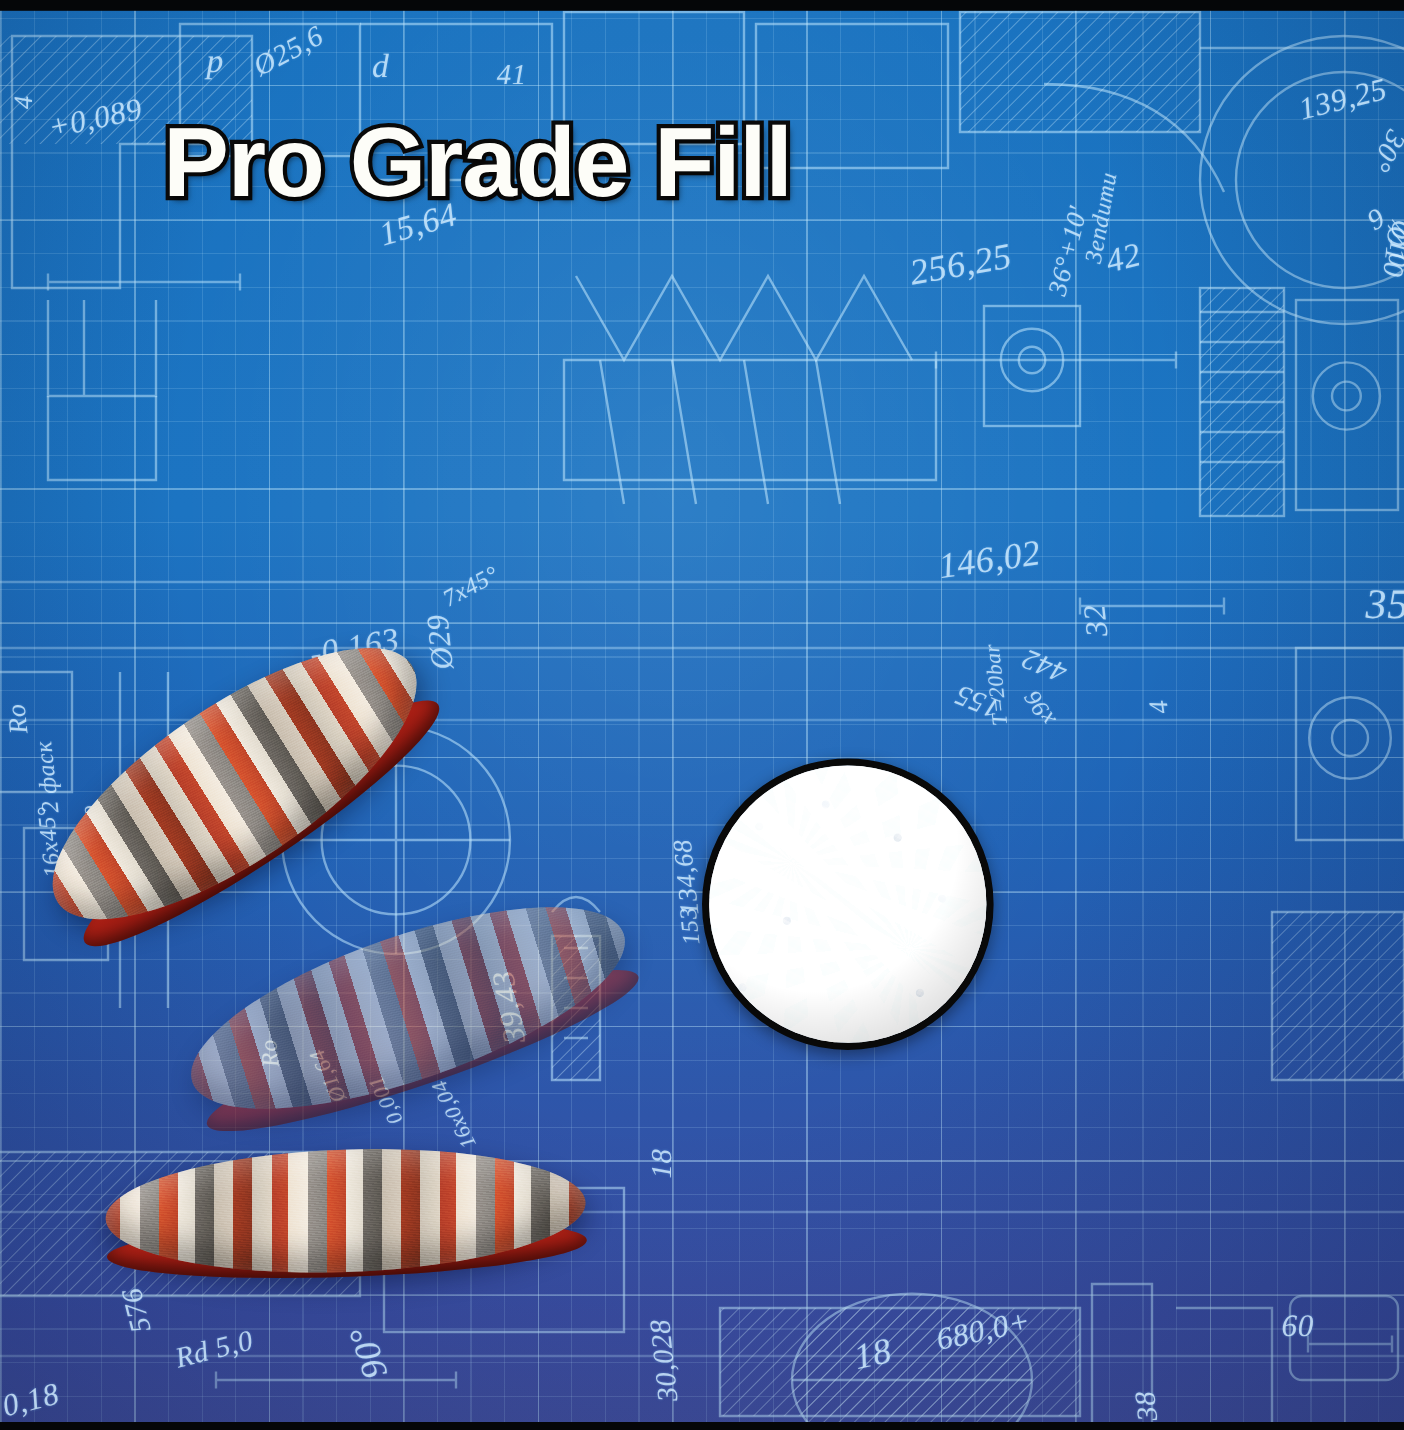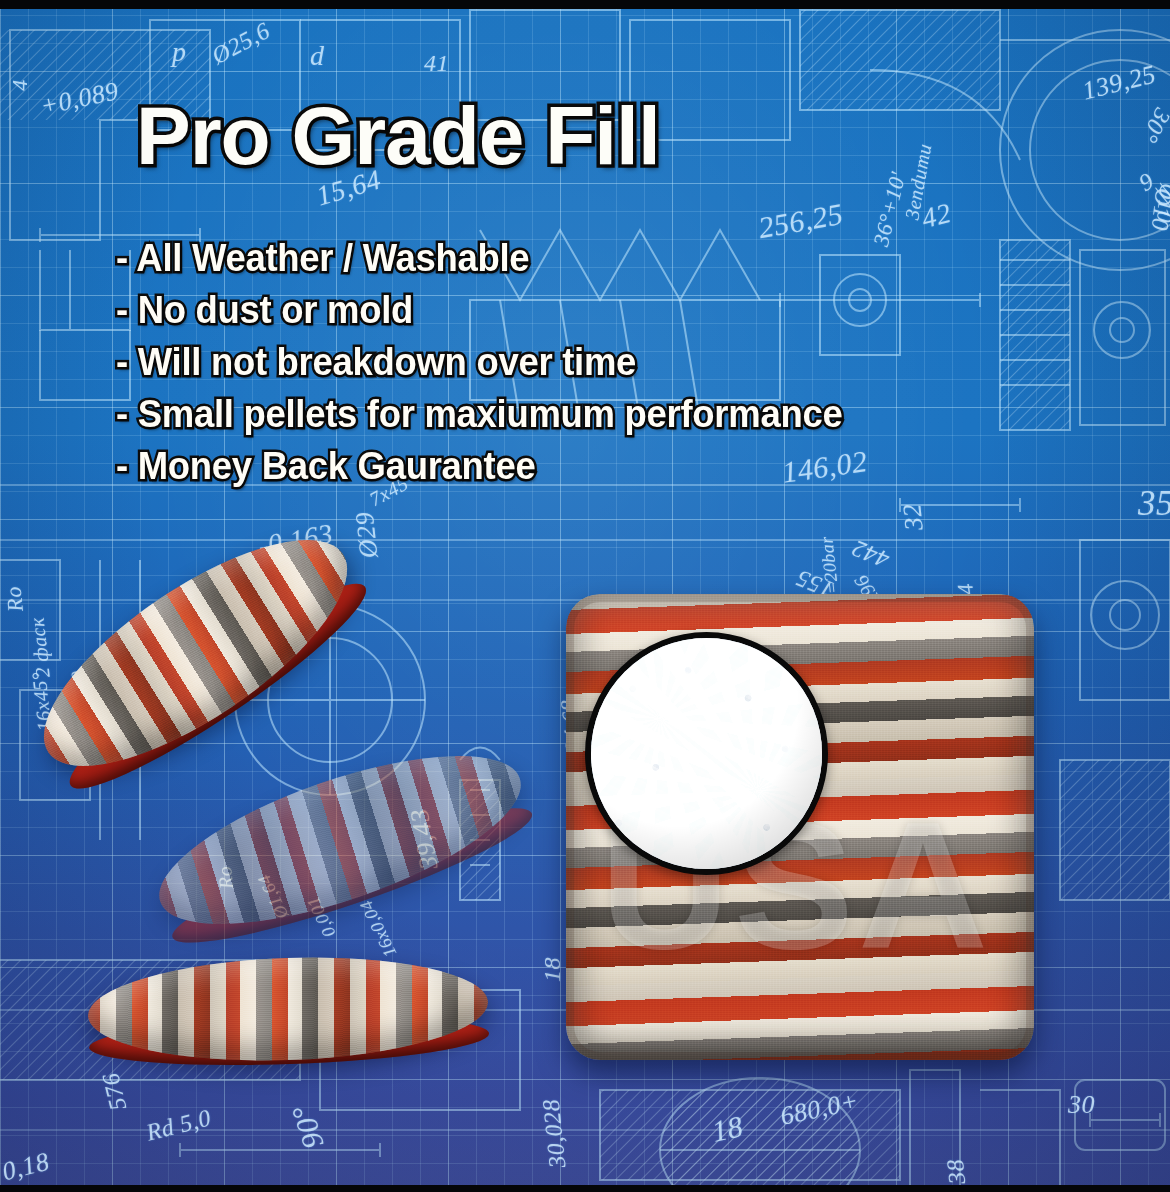--- a/index.html
+++ b/index.html
@@ -386,21 +386,21 @@
       </g>
     </svg>
 
     <div class="bp-vignette"></div>
     <div id="bp-nums">
         <div class="bp-num" style="left: 40px; top: 84px; font-size: 26px; transform: rotate(-12deg);">+0,089</div>
         <div class="bp-num" style="left: 14px; top: 72px; font-size: 22px; transform: rotate(-90deg);">4</div>
         <div class="bp-num" style="left: 172px; top: 36px; font-size: 28px; transform: rotate(0deg);">p</div>
         <div class="bp-num" style="left: 210px; top: 30px; font-size: 24px; transform: rotate(-28deg);">Ø25,6</div>
         <div class="bp-num" style="left: 310px; top: 40px; font-size: 28px; transform: rotate(0deg);">d</div>
-        <div class="bp-num" style="left: 424px; top: 50px; font-size: 24px; transform: rotate(0deg);">41</div>
+        <div class="bp-num" style="left: 414px; top: 50px; font-size: 24px; transform: rotate(0deg);">41</div>
         <div class="bp-num" style="left: 1082px; top: 68px; font-size: 26px; transform: rotate(-14deg);">139,25</div>
         <div class="bp-num" style="left: 1138px; top: 112px; font-size: 24px; transform: rotate(118deg);">30°</div>
         <div class="bp-num" style="left: 1140px; top: 168px; font-size: 24px; transform: rotate(150deg);">6</div>
         <div class="bp-num" style="left: 1140px; top: 196px; font-size: 24px; transform: rotate(96deg);">Ø10</div>
         <div class="bp-num" style="left: 316px; top: 172px; font-size: 28px; transform: rotate(-16deg);">15,64</div>
         <div class="bp-num" style="left: 758px; top: 204px; font-size: 30px; transform: rotate(-10deg);">256,25</div>
         <div class="bp-num" style="left: 852px; top: 196px; font-size: 22px; transform: rotate(-76deg);">36°+10'</div>
         <div class="bp-num" style="left: 880px; top: 170px; font-size: 20px; transform: rotate(-80deg);">3endumu</div>
         <div class="bp-num" style="left: 922px; top: 200px; font-size: 28px; transform: rotate(-14deg);">42</div>
         <div class="bp-num" style="left: 1146px; top: 190px; font-size: 22px; transform: rotate(96deg);">Ø10</div>
@@ -423,65 +423,52 @@
         <div class="bp-num" style="left: 560px; top: 760px; font-size: 20px; transform: rotate(-96deg);">153</div>
         <div class="bp-num" style="left: 540px; top: 956px; font-size: 24px; transform: rotate(-90deg);">18</div>
         <div class="bp-num" style="left: 146px; top: 1112px; font-size: 24px; transform: rotate(-14deg);">Rd 5,0</div>
         <div class="bp-num" style="left: 286px; top: 1110px; font-size: 30px; transform: rotate(-108deg);">90°</div>
         <div class="bp-num" style="left: 520px; top: 1120px; font-size: 24px; transform: rotate(-96deg);">30,028</div>
         <div class="bp-num" style="left: 2px; top: 1152px; font-size: 26px; transform: rotate(-14deg);">0,18</div>
         <div class="bp-num" style="left: 96px; top: 1078px; font-size: 24px; transform: rotate(-104deg);">576</div>
         <div class="bp-num" style="left: 712px; top: 1112px; font-size: 30px; transform: rotate(-12deg);">18</div>
         <div class="bp-num" style="left: 780px; top: 1094px; font-size: 26px; transform: rotate(-12deg);">680,0+</div>
         <div class="bp-num" style="left: 944px; top: 1158px; font-size: 24px; transform: rotate(-96deg);">38</div>
-        <div class="bp-num" style="left: 1068px; top: 1090px; font-size: 26px; transform: rotate(0deg);">30</div>
+        <div class="bp-num" style="left: 1068px; top: 1090px; font-size: 26px; transform: rotate(0deg);">60</div>
         <div class="bp-num" style="left: 1072px; top: 1182px; font-size: 26px; transform: rotate(0deg);">25</div>
         <div class="bp-num" style="left: 368px; top: 478px; font-size: 20px; transform: rotate(-28deg);">7x45°</div>
         <div class="bp-num" style="left: 796px; top: 560px; font-size: 18px; transform: rotate(-96deg);">T=20bar</div>
         <div class="bp-num" style="left: 300px; top: 906px; font-size: 18px; transform: rotate(-116deg);">0,001</div>
         <div class="bp-num" style="left: 348px; top: 918px; font-size: 18px; transform: rotate(-116deg);">16x0,04</div>
         <div class="bp-num" style="left: 214px; top: 866px; font-size: 20px; transform: rotate(-96deg);">Ro</div>
         <div class="bp-num" style="left: 250px; top: 886px; font-size: 18px; transform: rotate(-116deg);">Ø1,64</div>
       </div>
   </div>
 
   <div class="headline">Pro Grade Fill</div>
 
-  <ul class="bullets" id="bullet-list">
-      <li class="bullet">- All Weather / Washable</li>
-      <li class="bullet">- No dust or mold</li>
-      <li class="bullet">- Will not breakdown over time</li>
-      <li class="bullet">- Small pellets for maxiumum performance</li>
-      <li class="bullet">- Money Back Gaurantee</li>
-    </ul>
 
   <div class="bag bag-oblong" style="left:18px; top:588px; width:355px; height:130px; transform:rotate(-34deg);">
     <div class="edge"></div>
     <div class="top"></div>
     <div class="fuzz"></div>
   </div>
 
   <div class="bag bag-oblong" style="left:150px; top:780px; width:380px; height:120px; transform:rotate(-19deg); opacity:.56;">
     <div class="edge"></div>
     <div class="top"></div>
     <div class="fuzz"></div>
   </div>
 
   <div class="bag bag-oblong" style="left:88px; top:958px; width:400px; height:102px; transform:rotate(-2deg);">
     <div class="edge"></div>
     <div class="top"></div>
     <div class="fuzz"></div>
   </div>
 
-  <div class="bag bag-square" style="left:566px; top:594px; width:468px; height:466px;">
-    <div class="face"></div>
-    <div class="usa">USA</div>
-    <div class="fuzz"></div>
-    <div class="rim"></div>
-  </div>
 
   <div class="pellet-circle">
     <div class="pellets"></div>
     <div class="grain"></div>
     <div class="shade"></div>
   </div>
 
   <div class="bar-bottom"></div>
 </div>
 

